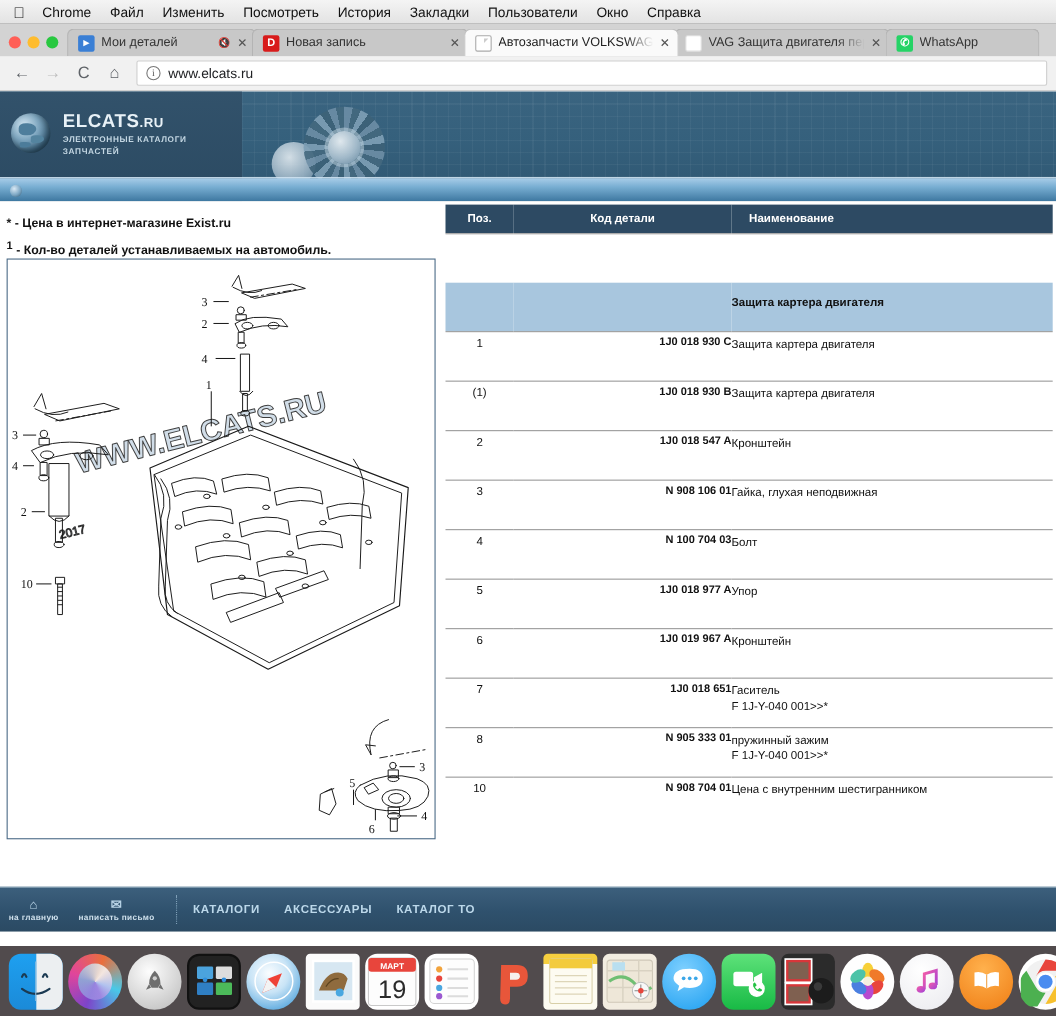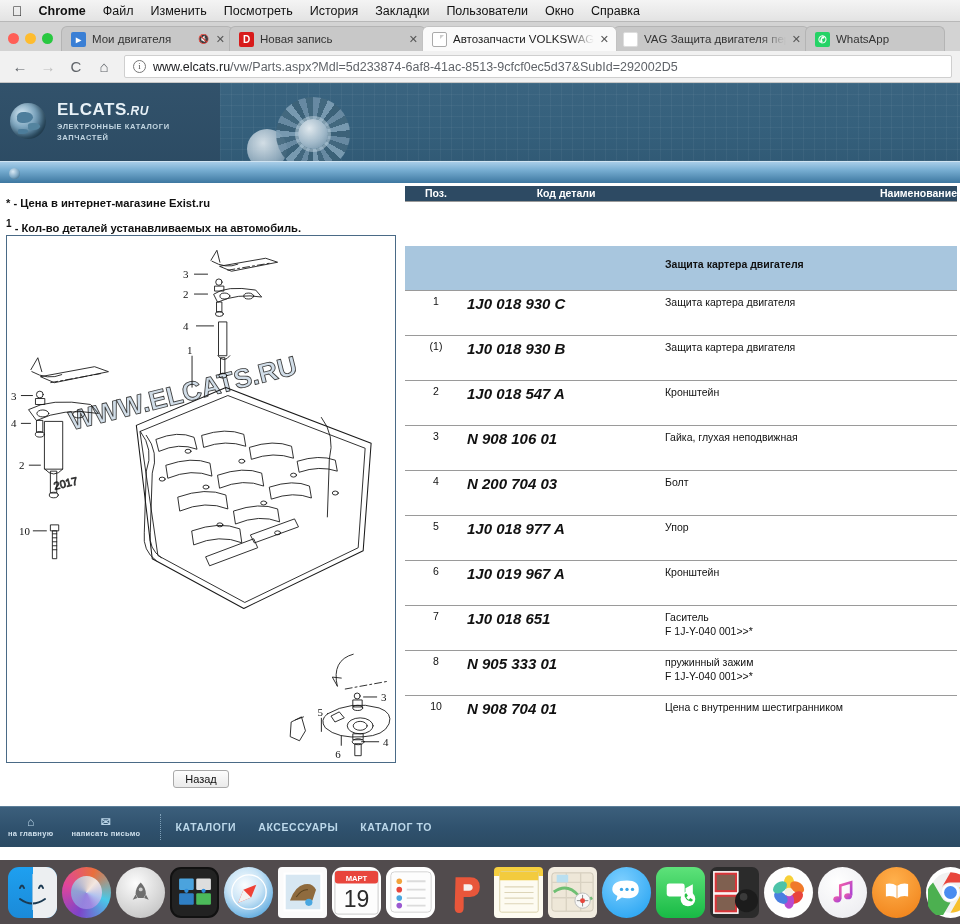--- a/index.html
+++ b/index.html
@@ -16,21 +16,21 @@
     background: linear-gradient(to bottom, #f4f4f4 0%, #e3e3e3 100%);
     border-bottom: 1px solid #b8b8b8;
     display: flex; align-items: center;
     padding-left: 12px;
     font-size: 12.5px;
     color: #111;
     position: relative;
   }
   .apple-logo { font-size: 14px; margin-right: 16px; line-height: 1; }
   .mac-menubar .mi { margin-right: 17px; white-space: nowrap; }
-  .mac-menubar .mi.bold { font-weight: bold; }
+  .mac-menubar .mi.bold { font-weight: normal; }
 
   
   .chrome-win { background: #d4d4d4; }
   .tabstrip {
     height: 29px;
     background: #d3d3d3;
     display: flex; align-items: flex-end;
     padding-left: 6px;
     position: relative;
   }
@@ -146,21 +146,21 @@
     box-shadow: inset -3px -3px 7px rgba(0,0,0,.45);
     flex: 0 0 36px; margin-right: 11px; margin-top: 2px;
     position: relative; overflow: hidden;
   }
   .globe::before{
     content:""; position:absolute; left:7px; top:9px; width:16px; height:11px;
     background:#4e7e9c; border-radius:45% 55% 60% 40%;
     box-shadow: 9px 9px 0 -2px #54849f, -2px 14px 0 -3px #4c7c9a;
   }
   .brand-title { font-size: 17px; font-weight: bold; color: #e8f1f7; letter-spacing: .5px; line-height: 1; }
-  .brand-title .ru { font-size: 12px; font-style: italic; }
+  .brand-title .ru { font-size: 12px; }
   .brand-sub { font-size: 7.5px; font-weight: bold; color: #c3d6e2; letter-spacing: .6px; margin-top: 4px; line-height: 1.45; }
   .banner-engine {
     position: absolute; left: 215px; top: 0; width: 285px; height: 100px;
     background:
       radial-gradient(ellipse at 35% 55%, rgba(215,228,238,.85) 0 10%, rgba(140,170,190,.5) 22%, transparent 46%),
       radial-gradient(circle at 60% 42%, rgba(230,238,245,.75) 0 7%, transparent 26%),
       radial-gradient(ellipse at 72% 70%, rgba(120,150,172,.6) 0 16%, transparent 48%),
       linear-gradient(115deg, #4d7390 0%, #6d91ab 30%, #3c6float 60%, #34586f 100%);
     opacity: .95;
   }
@@ -243,46 +243,46 @@
     width: 552px;
     border-collapse: collapse;
     font-size: 10.5px;
     color: #111;
   }
   .parts-table thead th {
     background: #2d4a63;
     color: #fff;
     font-size: 10.5px;
     font-weight: bold;
-    height: 15px;
-    padding: 1px 0;
+    height: 26px;
+    padding: 1px 16px;
     text-align: center;
     border: none;
   }
   .parts-table thead th.c-pos { width: 62px; }
   .parts-table thead th.c-code { width: 198px; }
-  .parts-table thead th.c-name { text-align: right; }
+  .parts-table thead th.c-name { text-align: left; }
   .thead-spacer td { height: 30px; border: none; background: #fff; }
 
   .parts-table td {
     border-top: 1px solid #9a9a9a;
     vertical-align: top;
     padding: 4px 0 0 0;
     height: 45px;
     margin-top: 34px;
   }
   .parts-table tr.section td {
     background: #a8c6de;
     border-top: none;
     height: 44px;
     font-weight: bold;
     padding-top: 11px;
   }
   .td-pos { text-align: center; font-size: 10.5px; }
-  .td-code { text-align: left; font-weight: bold; font-size: 15px; font-style: italic; }
+  .td-code { text-align: right; font-weight: bold; font-size: 10px; }
   .td-name { padding-left: 7px; font-size: 10.5px; line-height: 1.35; }
   .td-name .sub { display: block; }
 
   
   .site-footer {
     height: 41px;
     background: linear-gradient(to bottom, #3c5f7c 0%, #2f516d 55%, #2b4a63 100%);
     border-top: 1px solid #5d7f99;
     display: flex; align-items: center;
     padding-left: 8px;
@@ -366,21 +366,21 @@
 
   <div class="tabstrip">
     <div class="traffic">
       <span class="tl r"></span>
       <span class="tl y"></span>
       <span class="tl g"></span>
     </div>
 
     <div class="tab" style="width:172px">
       <span class="favicon fav-bookmarks">▸</span>
-      <span class="tab-title">Мои двигателя</span>
+      <span class="tab-title">Мои деталей</span>
       <span class="mute-ico">🔇</span>
       <span class="tab-close">✕</span>
     </div>
 
     <div class="tab" style="width:197px">
       <span class="favicon fav-d">D</span>
       <span class="tab-title">Новая запись</span>
       <span class="tab-close">✕</span>
     </div>
 
@@ -403,21 +403,20 @@
   </div>
 
   <div class="toolbar">
     <span class="nav-btn">←</span>
     <span class="nav-btn dim">→</span>
     <span class="nav-btn">C</span>
     <span class="nav-btn">⌂</span>
     <div class="omnibox">
       <span class="info-ico">i</span>
       <span class="url-host">www.elcats.ru</span>
-        <span class="url-path">/vw/Parts.aspx?Mdl=5d233874-6af8-41ac-8513-9cfcf0ec5d37&amp;SubId=292002D5</span>
     </div>
   </div>
 
   <div class="page">
 
     <div class="site-banner">
       <div class="banner-engine"></div>
       <div class="pulley"></div>
       <div class="fan"></div>
       <div class="banner-left">
@@ -588,23 +587,20 @@
             <text x="376" y="467">3</text>
             <text x="378" y="512">4</text>
             <text x="312" y="482">5</text>
             <text x="330" y="524">6</text>
             <text x="12" y="647">7</text>
             <text x="76" y="776">8</text>
           </g>
         </svg>
       </div>
 
-      <div class="back-btn-wrap">
-        <span class="back-btn">Назад</span>
-      </div>
 
       <table class="parts-table">
         <thead>
           <tr>
             <th class="c-pos">Поз.</th>
             <th class="c-code">Код детали</th>
             <th class="c-name">Наименование</th>
           </tr>
         </thead>
         <tbody>
@@ -632,21 +628,21 @@
             <td class="td-code">1J0 018 547 A</td>
             <td class="td-name"><span>Кронштейн</span><span class="sub"></span></td>
           </tr>
           <tr>
             <td class="td-pos">3</td>
             <td class="td-code">N 908 106 01</td>
             <td class="td-name"><span>Гайка, глухая неподвижная</span><span class="sub"></span></td>
           </tr>
           <tr>
             <td class="td-pos">4</td>
-            <td class="td-code">N 200 704 03</td>
+            <td class="td-code">N 100 704 03</td>
             <td class="td-name"><span>Болт</span><span class="sub"></span></td>
           </tr>
           <tr>
             <td class="td-pos">5</td>
             <td class="td-code">1J0 018 977 A</td>
             <td class="td-name"><span>Упор</span><span class="sub"></span></td>
           </tr>
           <tr>
             <td class="td-pos">6</td>
             <td class="td-code">1J0 019 967 A</td>

